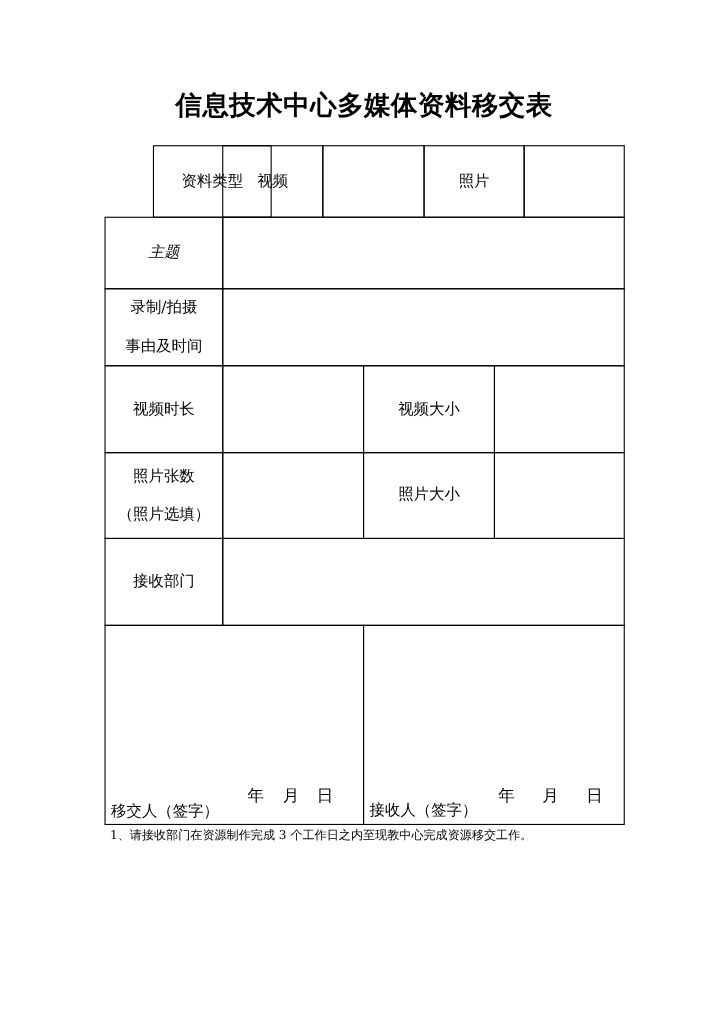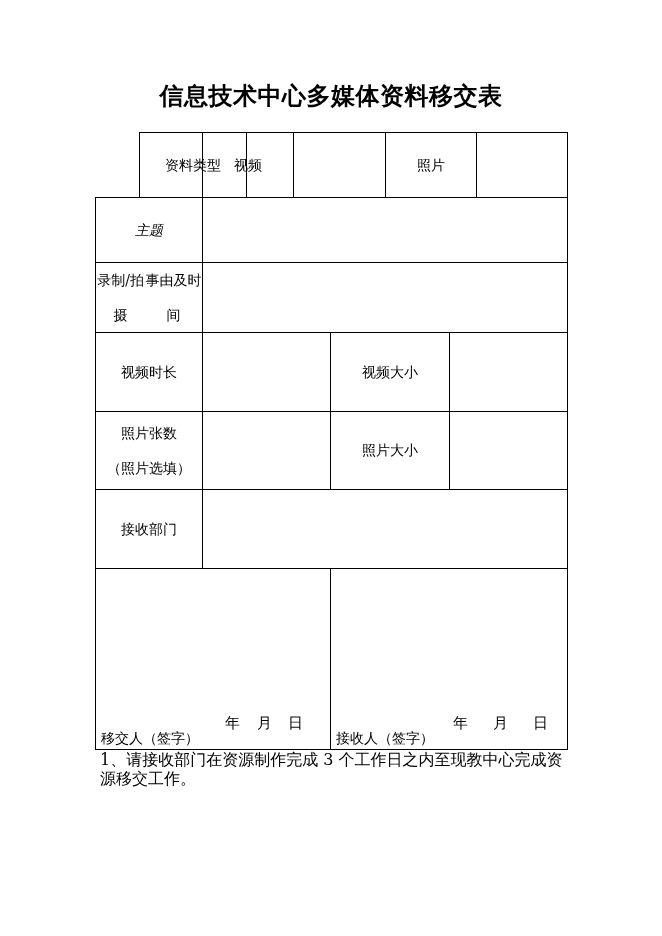--- a/index.html
+++ b/index.html
@@ -1,21 +1,21 @@
 <!DOCTYPE html>
 <html><head>
 <meta charset="utf-8">
 <style>
   html,body{margin:0;padding:0;background:#fff;}
   body{width:662px;height:936px;position:relative;overflow:hidden;font-family:"DejaVu Serif","Liberation Serif",serif;color:#000;}
   .title{position:absolute;left:0;width:662px;top:80px;text-align:center;font-size:24px;font-weight:bold;font-family:"DejaVu Sans","Liberation Sans",sans-serif;letter-spacing:0.5px;}
   .cell{position:absolute;box-sizing:border-box;border:1px solid #000;display:flex;align-items:center;justify-content:center;text-align:center;font-size:14px;line-height:35px;}
   .cell.top-left{align-items:flex-end;justify-content:flex-start;text-align:left;padding:4px 0 0 5px;line-height:22px;}
   .date{position:absolute;font-size:15px;word-spacing:0;}
-  .notes{position:absolute;left:100px;top:750px;width:470px;font-size:16px;line-height:19px;}
+  .notes{position:absolute;left:100px;top:750px;width:470px;font-size:11px;line-height:19px;}
 </style>
 </head>
 <body>
 
 <div class="title">信息技术中心多媒体资料移交表</div>
 
 <div>
 
   <div class="cell" style="left:95px;top:132px;width:108px;height:66px;margin-left:44px;">
       <span>资料类型</span>
@@ -33,21 +33,21 @@
       <span></span>
     </div>
 
   <div class="cell" style="left:95px;top:197px;width:108px;height:66px;font-style:italic;">
       <span>主题</span>
     </div>
   <div class="cell" style="left:202px;top:197px;width:366px;height:66px;">
       <span></span>
     </div>
 
-  <div class="cell" style="left:95px;top:262px;width:108px;height:71px;flex-direction:row;">
+  <div class="cell" style="left:95px;top:262px;width:108px;height:71px;flex-direction:column;">
     <span>录制/拍摄</span>
     <span>事由及时间</span>
   </div>
   <div class="cell" style="left:202px;top:262px;width:366px;height:71px;">
       <span></span>
     </div>
 
   <div class="cell" style="left:95px;top:332px;width:108px;height:80px;flex-direction:column;">
     <span>视频时长</span>
   </div>
@@ -78,21 +78,21 @@
   <div class="cell" style="left:95px;top:489px;width:108px;height:80px;">
       <span>接收部门</span>
     </div>
   <div class="cell" style="left:202px;top:489px;width:366px;height:80px;">
       <span></span>
     </div>
 
   <div class="cell top-left" style="left:95px;top:568px;width:236px;height:182px;">
     <span>移交人（签字）</span>
   </div>
-  <div class="cell top-left" style="left:330px;top:568px;width:238px;height:182px;">
+  <div class="cell top-left" style="left:330px;top:568px;width:238px;height:182px;font-family:Liberation Mono, monospace;">
     <span>接收人（签字）</span>
   </div>
 
   <span class="date" style="left:225px;top:714px;">年</span>
   <span class="date" style="left:257px;top:714px;">月</span>
   <span class="date" style="left:288px;top:714px;">日</span>
 
   <span class="date" style="left:453px;top:714px;">年</span>
   <span class="date" style="left:493px;top:714px;">月</span>
   <span class="date" style="left:533px;top:714px;">日</span>

